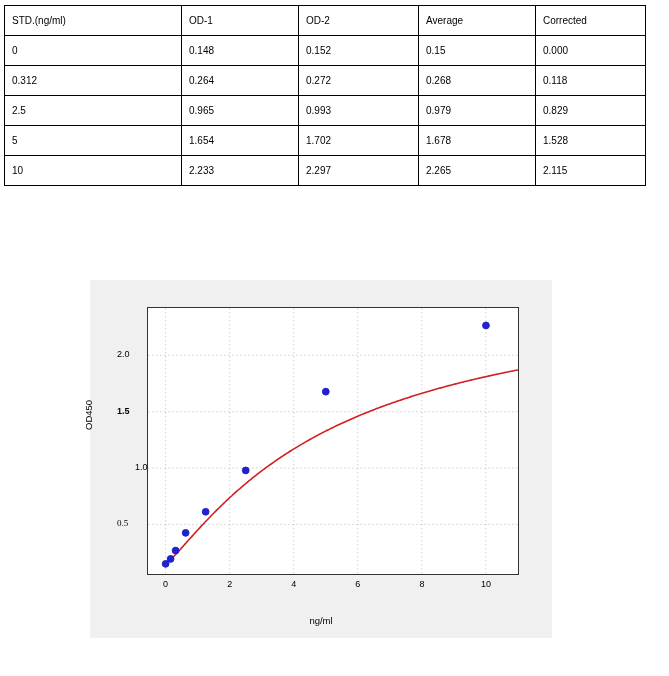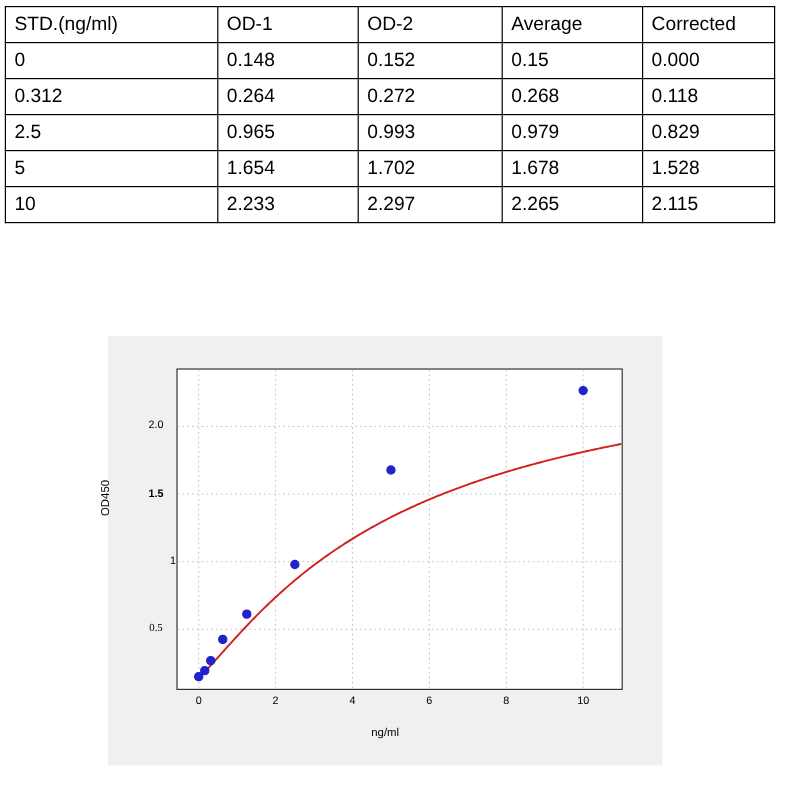--- a/index.html
+++ b/index.html
@@ -15,21 +15,21 @@
     position: relative;
     overflow: hidden;
   }
 
   
   #std-table {
     border-collapse: collapse;
     table-layout: fixed;
     width: 641px;
     margin: 5px 0 4px 4px;
-    font-size: 16px;
+    font-size: 10px;
   }
   #std-table td {
     border: 1px solid #000000;
     height: 29px;
     padding: 0 0 0 7px;
     vertical-align: middle;
     white-space: nowrap;
     overflow: hidden;
   }
   #std-table col.c0 { width: 177px; }
@@ -60,41 +60,41 @@
   #plot-svg {
     position: absolute;
     left: 0;
     top: 0;
   }
   .tick-label {
     position: absolute;
     font-size: 9px;
     color: #000000;
     white-space: nowrap;
-    text-align: center;
+    text-align: left;
   }
   .xtick-label {
     position: absolute;
     font-size: 9px;
     color: #000000;
     white-space: nowrap;
     text-align: center;
   }
   #ylabel {
     position: absolute;
     left: -7px;
     top: 150px;
     transform: rotate(-90deg);
     transform-origin: left top;
     font-size: 9.5px;
   }
   #xlabel {
     position: absolute;
     left: 0;
-    top: 325px;
+    top: 335px;
     width: 462px;
     text-align: center;
     font-size: 9.5px;
   }
 </style>
 </head>
 <body>
 
 <table id="std-table">
   <colgroup>

